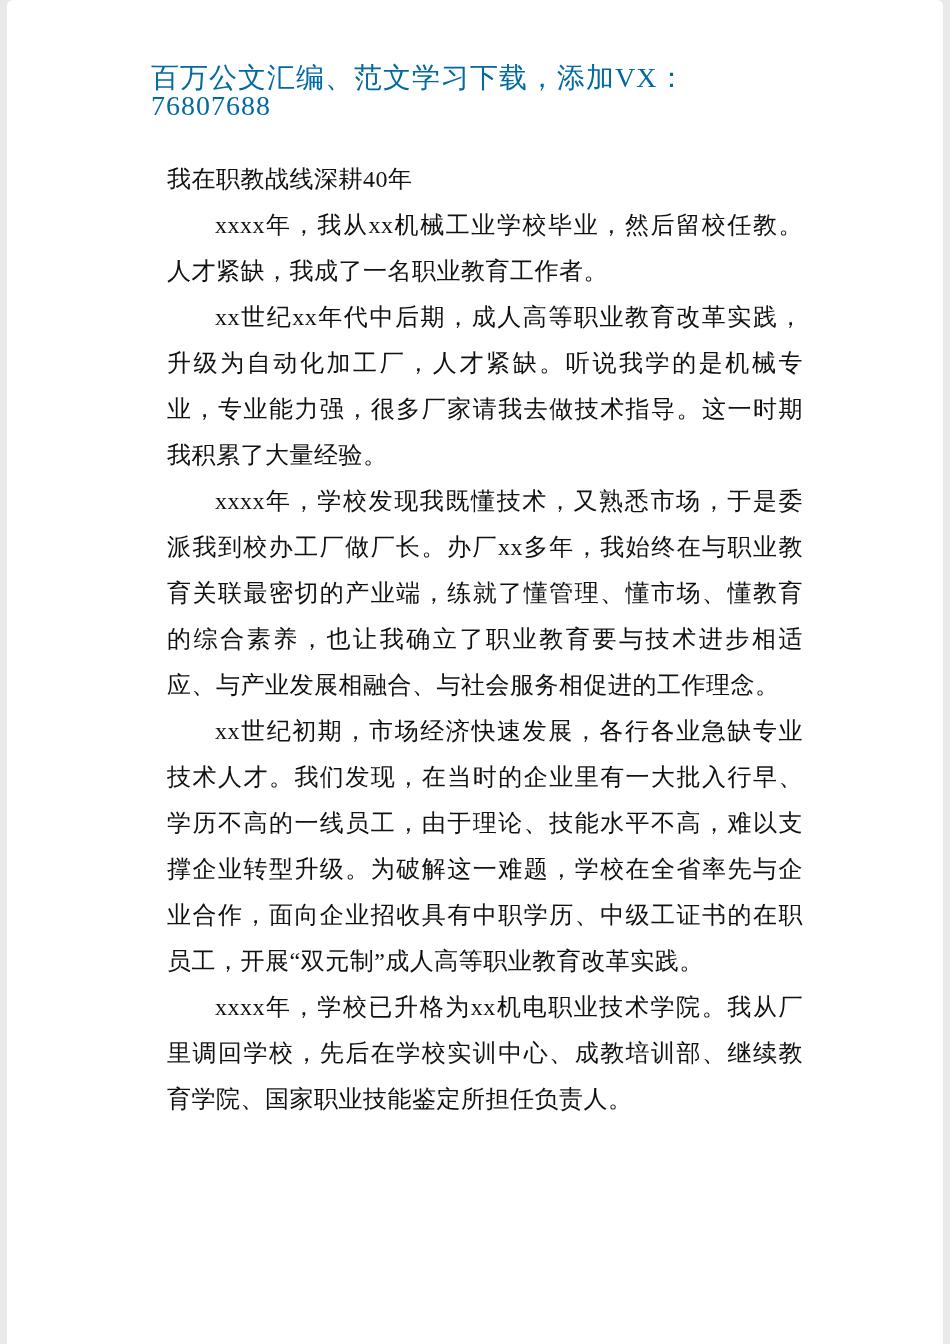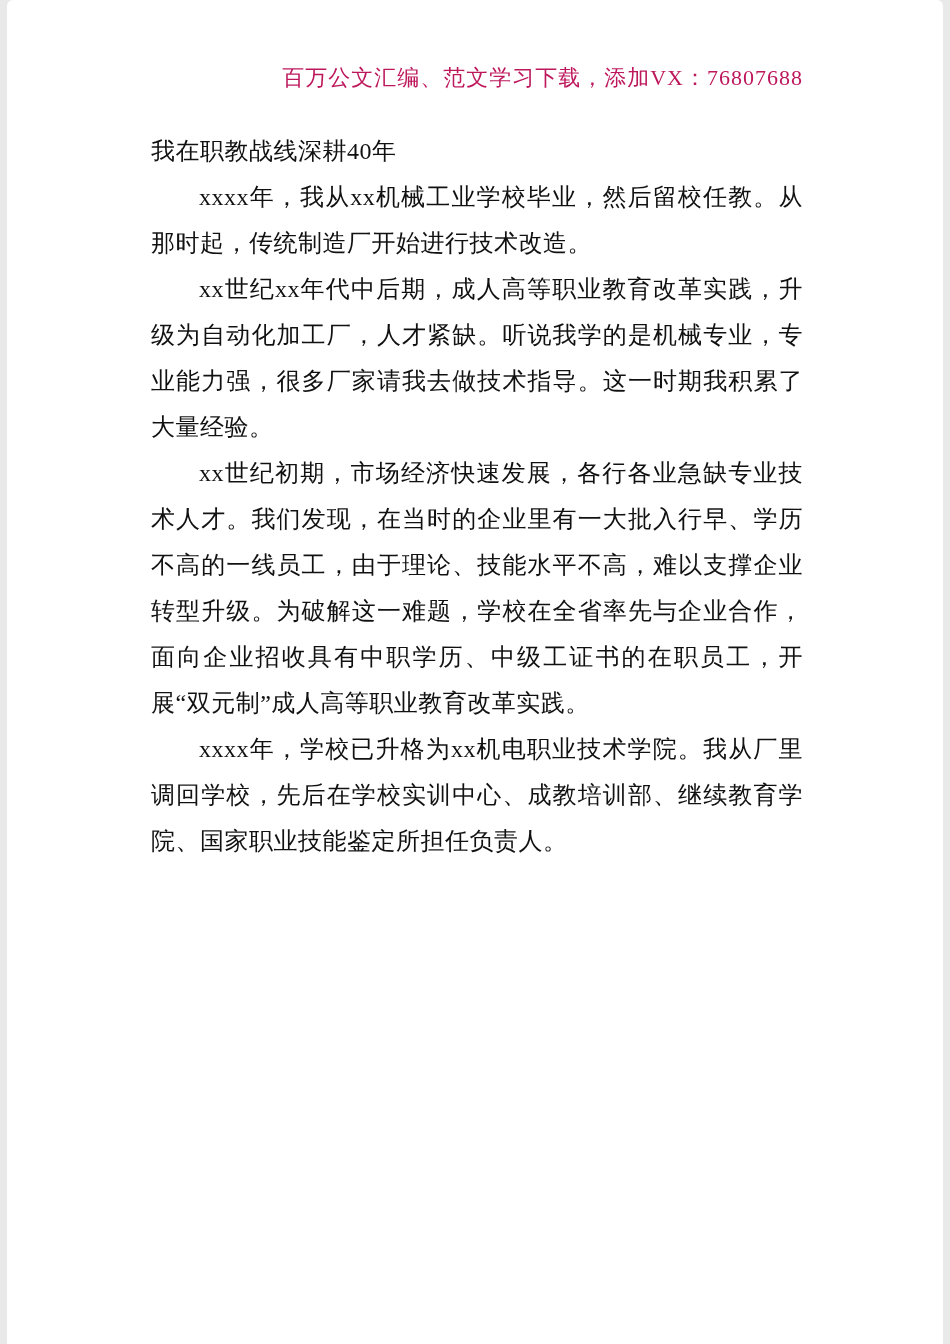--- a/index.html
+++ b/index.html
@@ -25,34 +25,35 @@
     background: #ffffff;
     border-radius: 6px 6px 0 0;
     box-sizing: border-box;
     overflow: hidden;
   }
   .page-inner {
     box-sizing: border-box;
     padding: 64px 140px 0 144px;
   }
   .header-notice {
-    color: #be185d;
-    font-size: 22px;
+    color: #0369a1;
+    font-size: 28px;
     line-height: 28px;
-    text-align: right;
+    text-align: left;
     letter-spacing: 1px;
     margin: 0 0 36px 0;
     font-family: "Liberation Serif", "DejaVu Serif", serif;
   }
   .doc-body {
     color: #111111;
     font-size: 24px;
     line-height: 46px;
     text-align: justify;
     letter-spacing: 0.5px;
+    margin-left: 16px;
   }
   .doc-title {
     margin: 0;
     text-indent: 0;
   }
   .doc-paragraph {
     margin: 0;
     text-indent: 2em;
   }
 </style>
@@ -61,24 +62,25 @@
 
 <div class="viewport">
   <div class="page">
     <div class="page-inner">
 
       <p class="header-notice">百万公文汇编、范文学习下载，添加VX：76807688</p>
 
       <div class="doc-body">
         <p class="doc-title">我在职教战线深耕40年</p>
 
-        <p class="doc-paragraph">xxxx年，我从xx机械工业学校毕业，然后留校任教。从那时起，传统制造厂开始进行技术改造。</p>
+        <p class="doc-paragraph">xxxx年，我从xx机械工业学校毕业，然后留校任教。人才紧缺，我成了一名职业教育工作者。</p>
 
         <p class="doc-paragraph">xx世纪xx年代中后期，成人高等职业教育改革实践，升级为自动化加工厂，人才紧缺。听说我学的是机械专业，专业能力强，很多厂家请我去做技术指导。这一时期我积累了大量经验。</p>
 
+        <p class="doc-paragraph">xxxx年，学校发现我既懂技术，又熟悉市场，于是委派我到校办工厂做厂长。办厂xx多年，我始终在与职业教育关联最密切的产业端，练就了懂管理、懂市场、懂教育的综合素养，也让我确立了职业教育要与技术进步相适应、与产业发展相融合、与社会服务相促进的工作理念。</p>
 
         <p class="doc-paragraph">xx世纪初期，市场经济快速发展，各行各业急缺专业技术人才。我们发现，在当时的企业里有一大批入行早、学历不高的一线员工，由于理论、技能水平不高，难以支撑企业转型升级。为破解这一难题，学校在全省率先与企业合作，面向企业招收具有中职学历、中级工证书的在职员工，开展“双元制”成人高等职业教育改革实践。</p>
 
         <p class="doc-paragraph">xxxx年，学校已升格为xx机电职业技术学院。我从厂里调回学校，先后在学校实训中心、成教培训部、继续教育学院、国家职业技能鉴定所担任负责人。</p>
 
       </div>
 
     </div>
   </div>
 </div>

